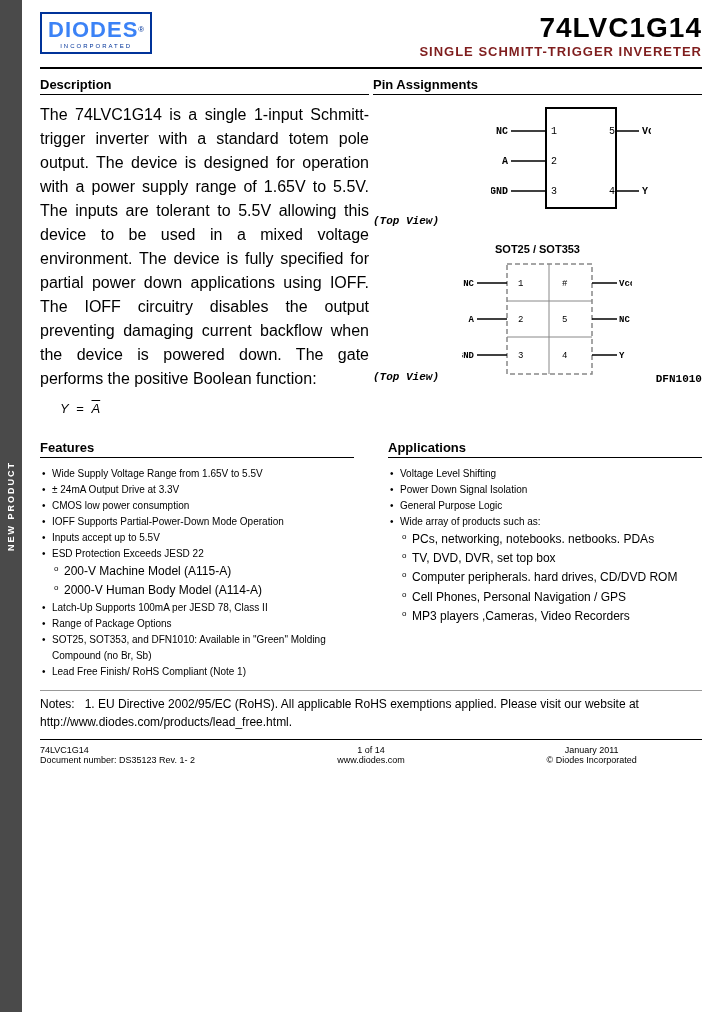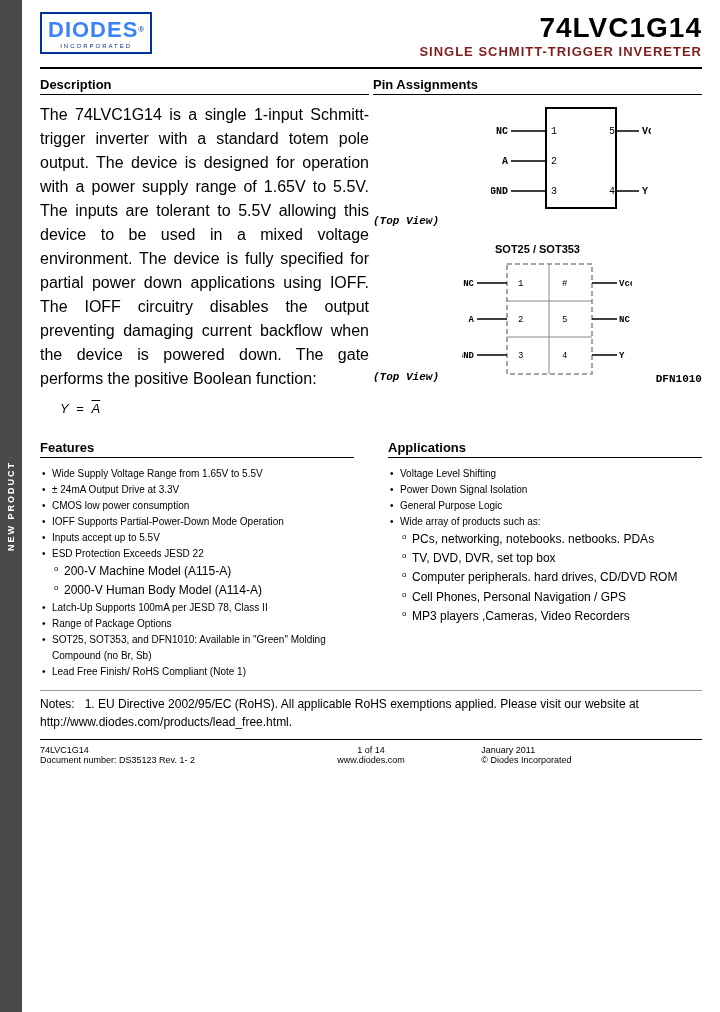--- a/index.html
+++ b/index.html
@@ -236,21 +236,21 @@
       align-items: flex-start;
       font-size: 9px;
     }
     .footer-left, .footer-center, .footer-right {
       flex: 1;
     }
     .footer-center {
       text-align: center;
     }
     .footer-right {
-      text-align: left;
+      text-align: center;
     }
 
     
     .pin-diag-svg {
       display: block;
       margin: 0 auto;
     }
 
     .sections-bottom {
       display: flex;

